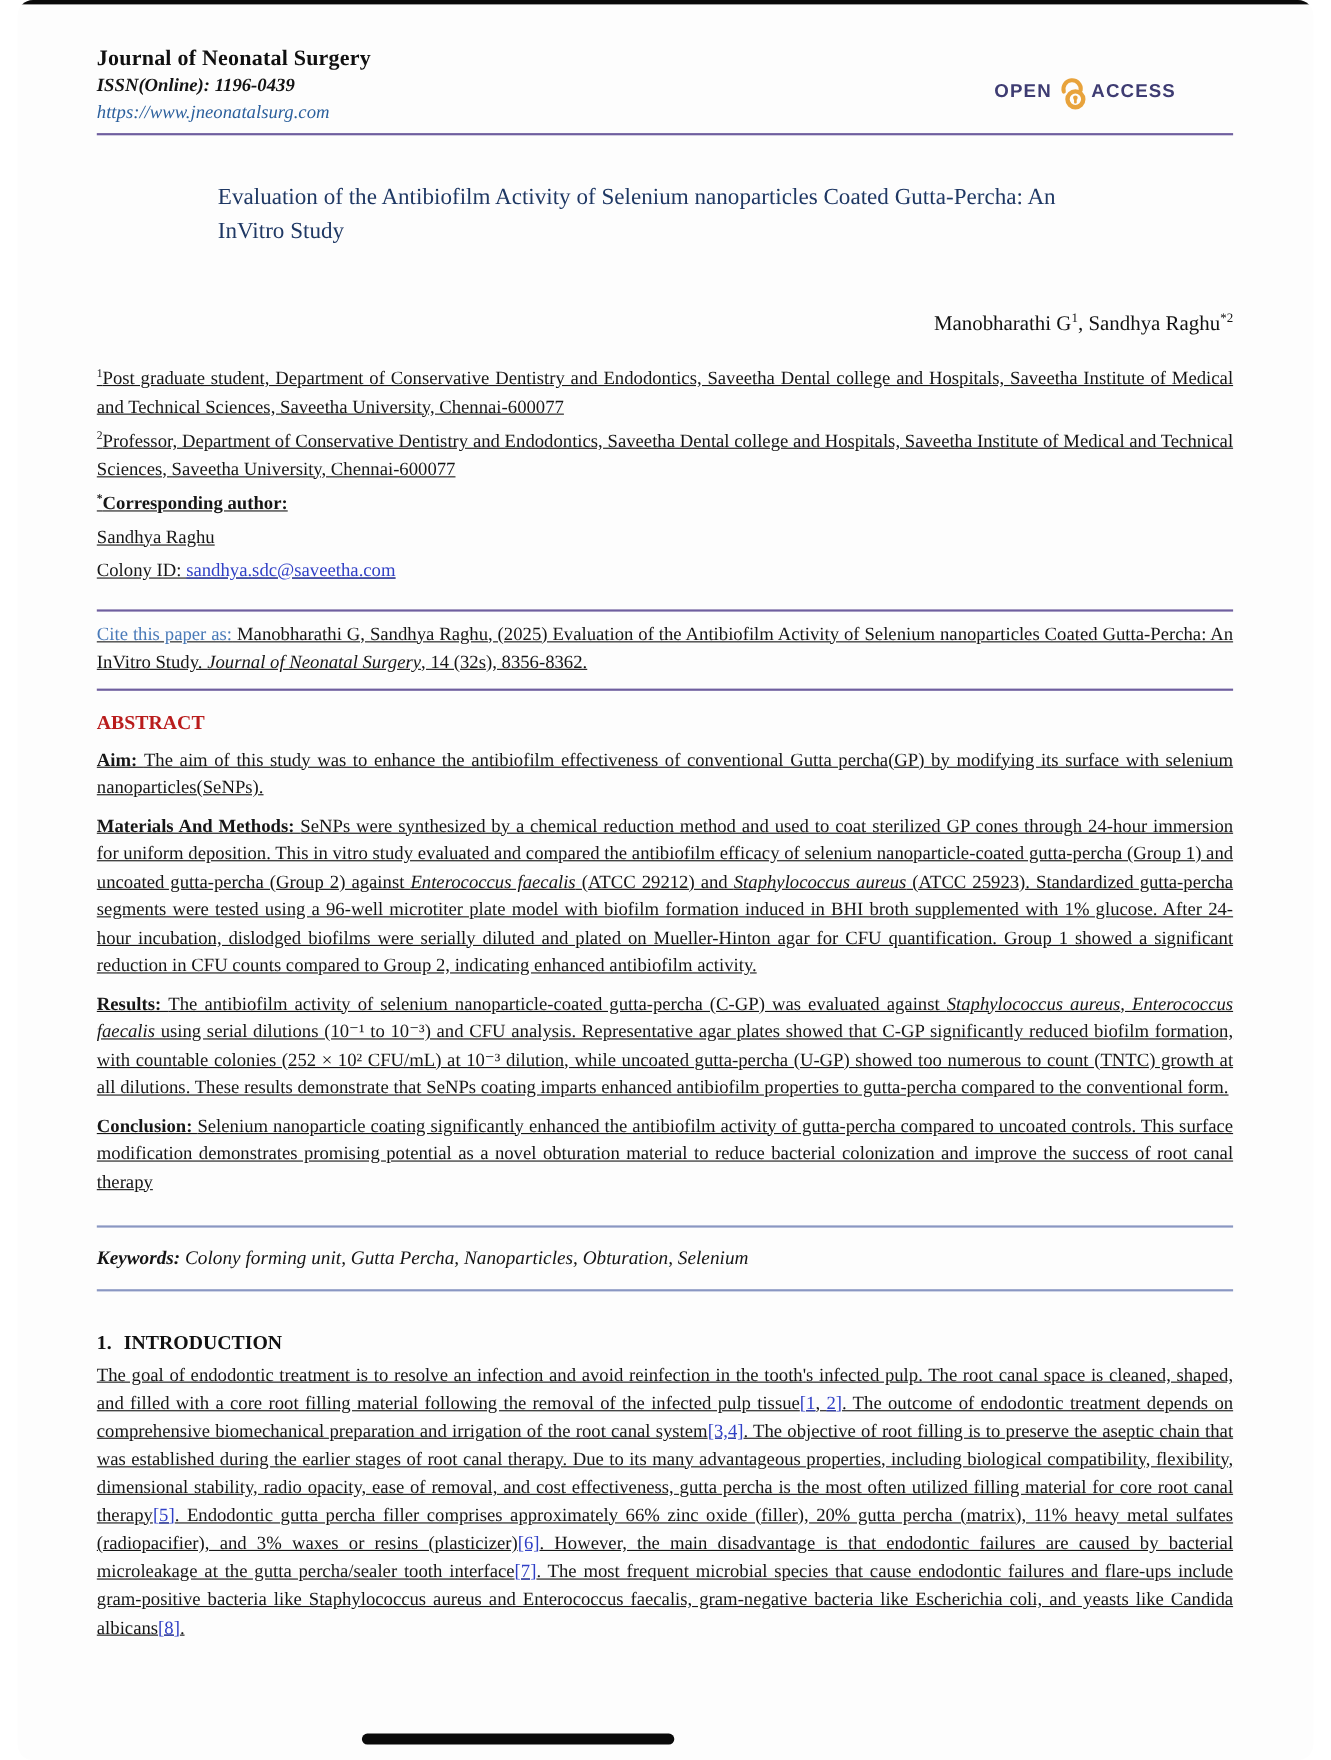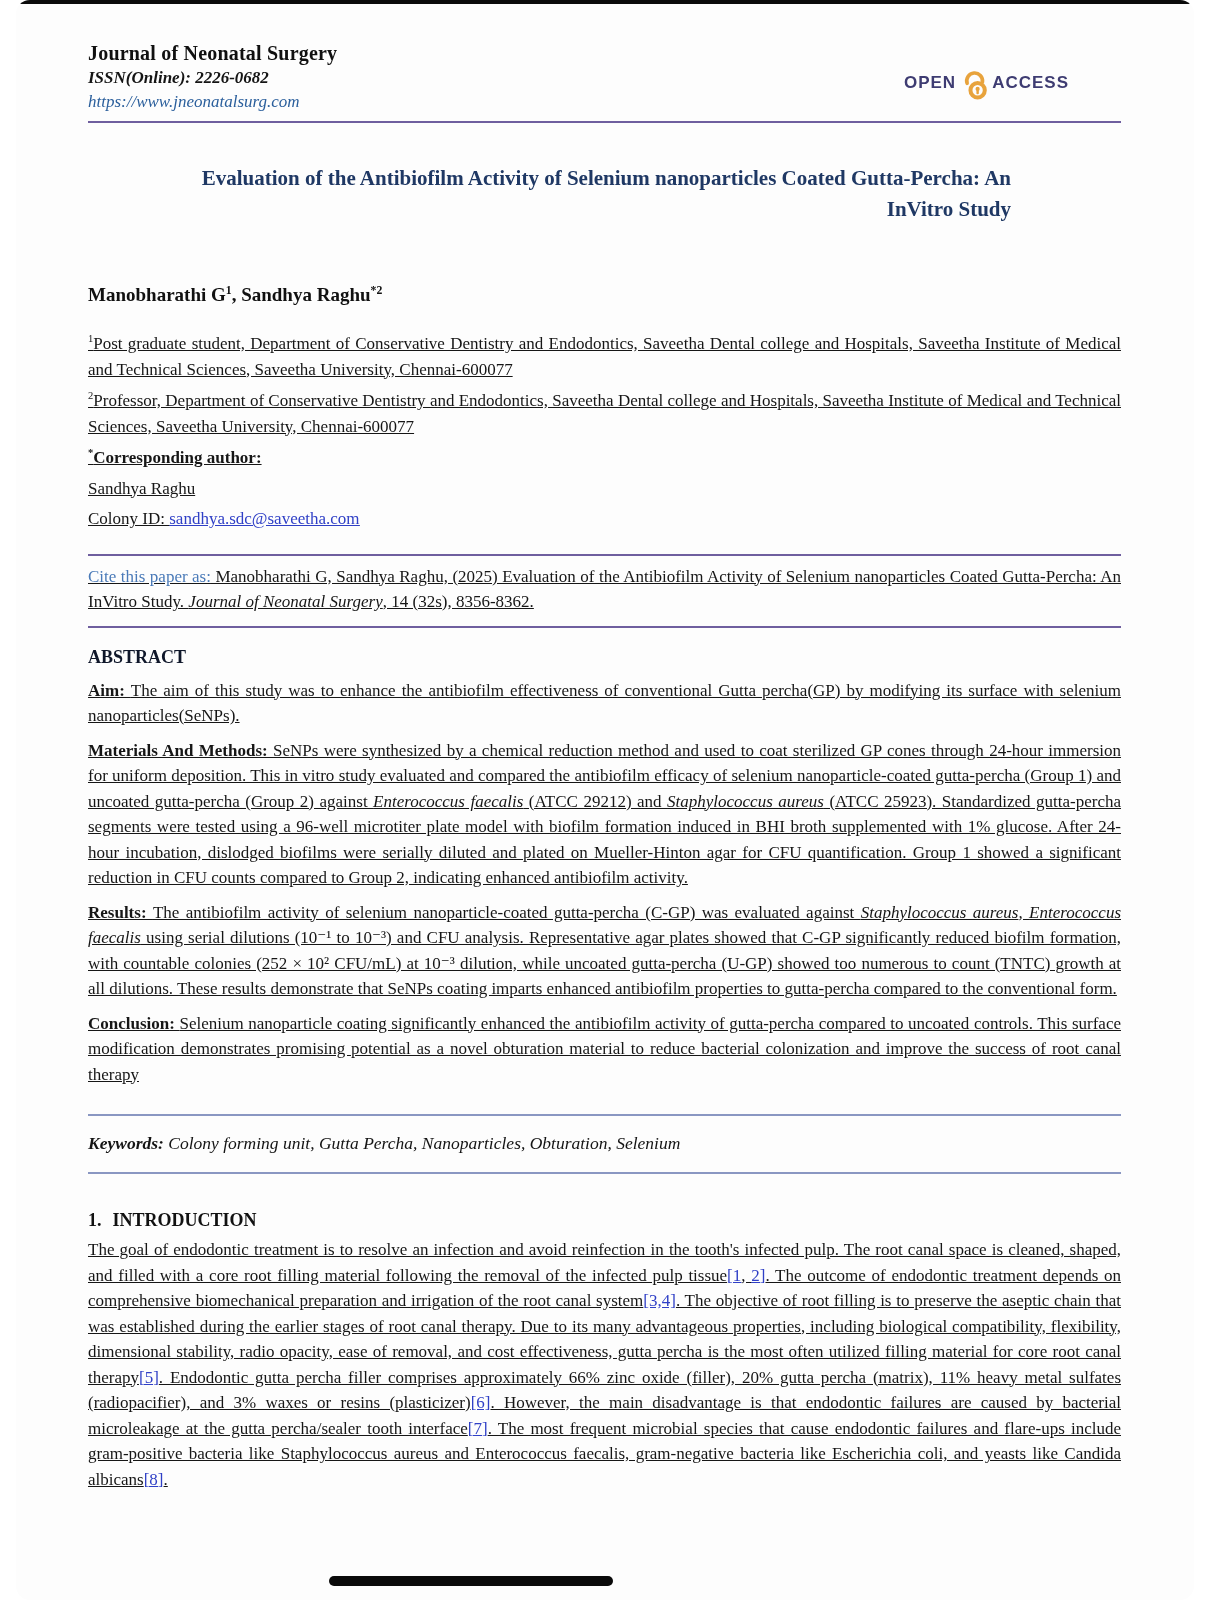--- a/index.html
+++ b/index.html
@@ -19,31 +19,31 @@
   .oa-logo{position:absolute;right:52px;bottom:18px;display:flex;align-items:center;gap:2px;}
   .oa-text{font-family:"Liberation Sans","DejaVu Sans",sans-serif;font-size:17px;font-weight:bold;letter-spacing:1px;color:var(--oa-text);}
   .oa-lock{margin:0 1px -4px 3px;}
   .rule{height:2px;background:var(--rule);border:none;margin:0 73px 0 72px;}
   .rule.r-header{margin-top:7px;}
   .rule.r-cite-top{margin-top:22px;}
   .rule.r-cite-bottom{margin-top:11px;}
   .rule.light{background:var(--rule-light);}
   .rule.r-kw-top{margin-top:27px;}
   .rule.r-kw-bottom{margin-top:16px;}
-  .title{margin:40px 110px 0 110px;text-align:right;font-size:21px;line-height:31px;font-weight:bold;color:var(--navy);}
-  .authors{margin-top:57px;text-align:left;font-size:19px;font-weight:bold;line-height:26px;color:#111;}
+  .title{margin:40px 110px 0 110px;text-align:left;font-size:21px;line-height:31px;font-weight:normal;color:var(--navy);}
+  .authors{margin-top:57px;text-align:right;font-size:19px;font-weight:normal;line-height:26px;color:#111;}
   .just{text-align:justify;}
   .bodytext{font-size:17px;line-height:25.5px;color:#161616;text-decoration:underline;}
   .aff1{margin:23px 0 0 0;}
   .aff2{margin:6px 0 0 0;}
   .corr{margin-top:6px;}
   .corr-name{margin-top:5px;}
   .email-line{margin-top:5px;}
   .cite-par{margin-top:8px;}
-  .h-abstract{margin-top:17px;font-size:18px;font-weight:bold;line-height:24px;color:#0f172a;}
+  .h-abstract{margin-top:17px;font-size:18px;font-weight:bold;line-height:24px;color:#b91c1c;}
   .abs-par{margin-top:9px;}
   .keywords-line{margin-top:15px;font-size:17.5px;line-height:25px;}
   .h-intro{margin-top:34px;font-size:18px;font-weight:bold;line-height:24px;color:#111;}
   .h-intro .sec-num{margin-right:11px;}
   .intro-par{margin-top:5px;}
   .b{font-weight:bold;}
   .i{font-style:italic;}
   sup{font-size:0.62em;line-height:0;}
   .ref{color:var(--link);text-decoration:underline;cursor:pointer;}
   .link{color:var(--link);text-decoration:underline;cursor:pointer;}
@@ -52,21 +52,21 @@
 </style>
 </head>
 <body>
 
 <div class="page">
   <div class="top-strip"></div>
 
   <div class="content">
     <header class="header">
       <div class="journal-name">Journal of Neonatal Surgery</div>
-      <div class="issn">ISSN(Online): 2226-0682</div>
+      <div class="issn">ISSN(Online): 1196-0439</div>
       <a class="url">https://www.jneonatalsurg.com</a>
 
       <div class="oa-logo">
         <span class="oa-text">OPEN</span>
         <svg class="oa-lock" width="28" height="30" viewBox="0 0 32 34">
           <path d="M7 15 A 9 9 0 1 1 24.5 13.5" fill="none" stroke="#e8a33c" stroke-width="4.2" stroke-linecap="round"></path>
           <circle cx="19" cy="23" r="8.2" fill="none" stroke="#e8a33c" stroke-width="4.6"></circle>
           <circle cx="19" cy="21.5" r="2.4" fill="#e8a33c"></circle>
           <rect x="17.6" y="22.5" width="2.8" height="5" rx="1.2" fill="#e8a33c"></rect>
         </svg>

